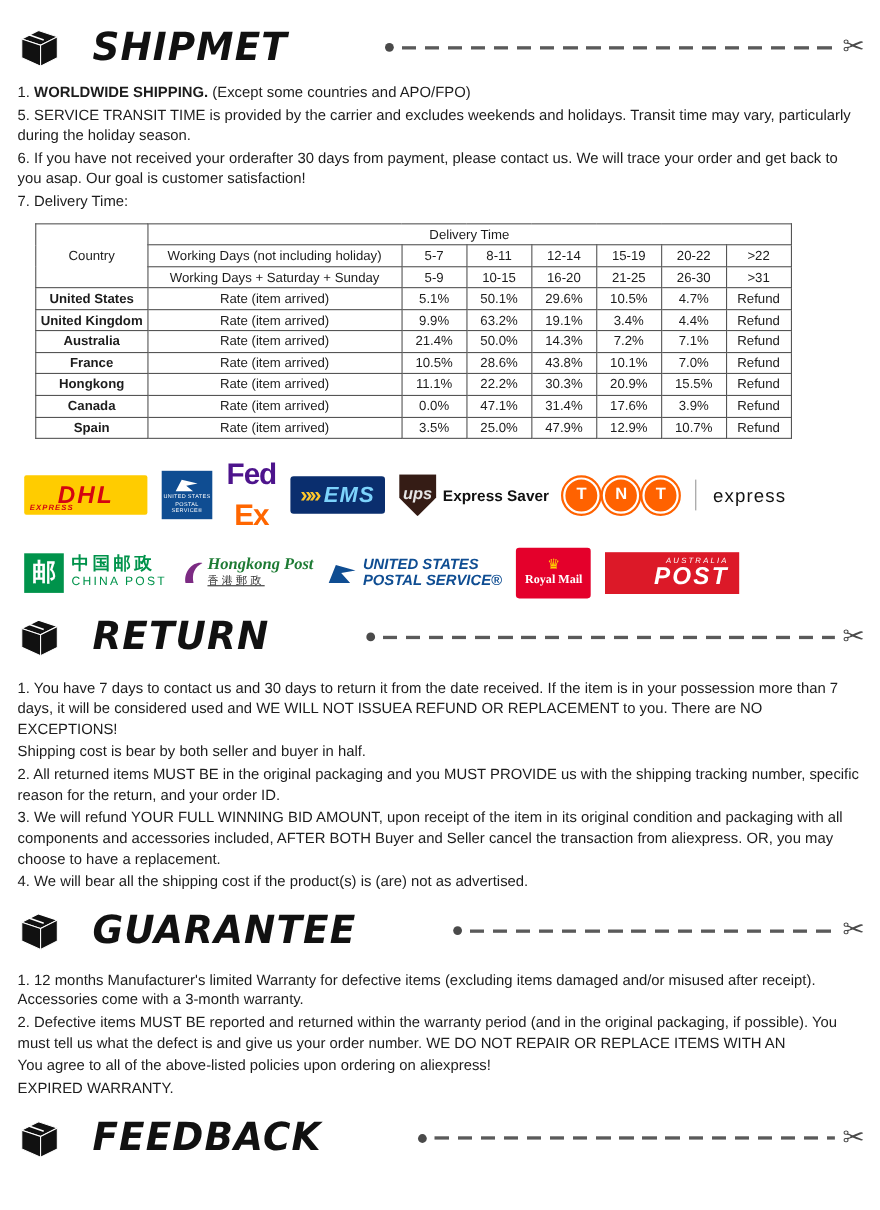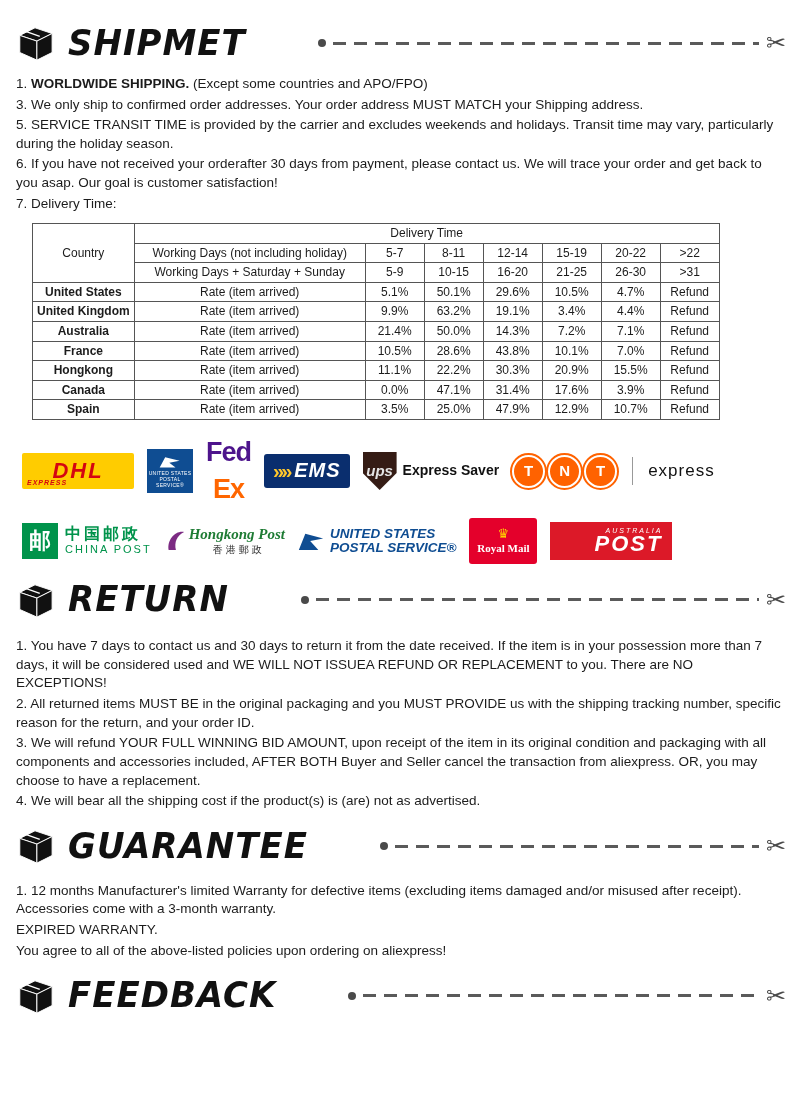--- a/index.html
+++ b/index.html
@@ -1,20 +1,20 @@
 <!DOCTYPE html>
 <html><head>
 <meta charset="utf-8">
 <style>
   html,body{margin:0;padding:0;background:#fff;}
   body{width:800px;color:#1c1c1c;font-family:"Liberation Sans",sans-serif;font-size:13.5px;line-height:1.38;}
   .wrap{padding:8px 14px 12px;}
 
   
-  .sec-header{display:flex;align-items:center;gap:12px;margin:12px 0 8px;}
+  .sec-header{display:flex;align-items:center;gap:28px;margin:12px 0 8px;}
   .pkg{flex:0 0 auto;display:flex;}
   .sec-title{margin:0;font-family:"DejaVu Sans",sans-serif;font-size:34px;font-style:italic;font-weight:900;letter-spacing:1px;color:#111;transform:scaleY(1.04);}
   .cutline{flex:1;display:flex;align-items:center;margin-left:60px;}
   .dot{width:8px;height:8px;border-radius:50%;background:#4a4a4a;flex:0 0 auto;}
   .dashes{flex:1;height:3px;margin:0 7px;background:repeating-linear-gradient(90deg,#5a5a5a 0 13px,transparent 13px 21px);}
   .scissors{font-size:24px;color:#4a4a4a;line-height:1;flex:0 0 auto;}
 
   .policy{margin:4px 2px 10px;}
   .policy .policy-line{margin:2px 0;}
 
@@ -36,40 +36,40 @@
 
   .usps-seal{flex-direction:column;justify-content:center;background:#0f4d92;width:46px;height:44px;gap:1px;}
   .usps-seal .tiny{color:#fff;font-size:5px;line-height:1.1;text-align:center;letter-spacing:.3px;}
 
   .fedex{font-weight:bold;font-size:27px;letter-spacing:-1px;flex-direction:column;}
   .fedex .fed{color:#4D148C;}
   .fedex .ex{color:#FF6600;}
 
   .ems{background:#0a2e6e;height:34px;padding:0 9px;border-radius:3px;gap:5px;}
   .ems-chev{color:#FFC72C;font-weight:bold;font-size:20px;letter-spacing:-3px;line-height:1;}
-  .ems-name{color:#ffffff;font-style:italic;font-weight:bold;font-size:20px;letter-spacing:1px;}
+  .ems-name{color:#7dd3fc;font-style:italic;font-weight:bold;font-size:20px;letter-spacing:1px;}
 
   .ups-shield{width:34px;height:38px;background:#351C15;clip-path:polygon(0 0,100% 0,100% 55%,50% 100%,0 55%);display:flex;align-items:center;justify-content:center;}
   .ups-txt{color:#e5e5e5;font-weight:bold;font-style:italic;font-size:15px;}
   .ups-sub{margin-left:6px;font-weight:bold;font-size:14px;color:#111;}
 
   .tnt{gap:3px;}
   .tnt-c{width:29px;height:29px;border-radius:50%;background:#FF6200;border:2px solid #fff;outline:2px solid #FF6200;color:#fff;display:flex;align-items:center;justify-content:center;font-weight:bold;font-size:15px;}
 
   .vbar{width:1px;height:28px;background:#999;margin:0 2px;}
   .express{font-size:17px;color:#111;letter-spacing:1px;}
 
   .cn-emblem{width:36px;height:36px;background:#00934B;color:#fff;display:flex;align-items:center;justify-content:center;font-size:22px;font-weight:bold;}
   .cn-txt{display:flex;flex-direction:column;margin-left:7px;}
   .cn-cn{color:#00934B;font-weight:bold;font-size:16px;letter-spacing:3px;line-height:1.1;}
   .cn-en{color:#00934B;font-size:11px;letter-spacing:2px;}
 
   .hk-txt{display:flex;flex-direction:column;margin-left:4px;}
   .hk-en{font-family:"Liberation Serif",serif;font-style:italic;font-weight:bold;color:#1E7B34;font-size:15px;line-height:1.1;}
-  .hk-cn{font-size:10px;color:#333;letter-spacing:3px;margin-left:24px;}
+  .hk-cn{font-size:10px;color:#333;letter-spacing:3px;margin-left:0;text-decoration:underline;}
 
   .uspsf-txt{margin-left:6px;font-style:italic;font-weight:bold;color:#0f4d92;font-size:13.5px;line-height:1.08;}
   .uspsf-txt span{display:block;}
 
   .rm{flex-direction:column;justify-content:center;background:#E4002B;width:68px;height:46px;border-radius:3px;gap:1px;}
   .rm-crown{color:#FFD100;font-size:13px;line-height:1;}
   .rm-name{color:#fff;font-weight:bold;font-size:11px;font-family:"Liberation Serif",serif;}
 
   .au{background:#DC1928;width:122px;height:38px;flex-direction:column;align-items:flex-end;justify-content:center;padding:12px 10px;box-sizing:border-box;}
   .au-top{color:#fff;font-size:7px;letter-spacing:2px;font-style:italic;line-height:1;}
@@ -92,21 +92,20 @@
     <h1 class="sec-title">SHIPMET</h1>
     <div class="cutline">
       <span class="dot"></span>
       <span class="dashes"></span>
       <span class="scissors">✂</span>
     </div>
   </div>
 
   <div class="policy">
       <div class="policy-line">1. <b>WORLDWIDE SHIPPING.</b> (Except some countries and APO/FPO)</div>
-      <div class="policy-line">3. We only ship to confirmed order addresses. Your order address MUST MATCH your Shipping address.</div>
       <div class="policy-line">5. SERVICE TRANSIT TIME is provided by the carrier and excludes weekends and holidays. Transit time may vary, particularly during the holiday season.</div>
       <div class="policy-line">6. If you have not received your orderafter 30 days from payment, please contact us. We will trace your order and get back to you asap. Our goal is customer satisfaction!</div>
       <div class="policy-line">7. Delivery Time:</div>
     </div>
 
   <table class="dtable">
     <thead>
       <tr>
         <th rowspan="3" class="c0">Country</th>
         <th colspan="7">Delivery Time</th>
@@ -287,20 +286,21 @@
     <h1 class="sec-title">RETURN</h1>
     <div class="cutline">
       <span class="dot"></span>
       <span class="dashes"></span>
       <span class="scissors">✂</span>
     </div>
   </div>
 
   <div class="policy" style="margin-top:14px;">
       <div class="policy-line">1. You have 7 days to contact us and 30 days to return it from the date received. If the item is in your possession more than 7 days, it will be considered used and WE WILL NOT ISSUEA REFUND OR REPLACEMENT to you. There are NO EXCEPTIONS!</div>
+      <div class="policy-line">Shipping cost is bear by both seller and buyer in half.</div>
       <div class="policy-line">2. All returned items MUST BE in the original packaging and you MUST PROVIDE us with the shipping tracking number, specific reason for the return, and your order ID.</div>
       <div class="policy-line">3. We will refund YOUR FULL WINNING BID AMOUNT, upon receipt of the item in its original condition and packaging with all components and accessories included, AFTER BOTH Buyer and Seller cancel the transaction from aliexpress. OR, you may choose to have a replacement.</div>
       <div class="policy-line">4. We will bear all the shipping cost if the product(s) is (are) not as advertised.</div>
     </div>
 
   <div class="sec-header">
     <span class="pkg">
       <svg width="42" height="38" viewBox="0 0 44 40">
         <polygon points="6,12 22,4 40,10 24,18" fill="#111" stroke="#fff" stroke-width="1"></polygon>
         <polygon points="6,12 24,18 24,38 6,30" fill="#111" stroke="#fff" stroke-width="1"></polygon>
@@ -311,22 +311,23 @@
     <h1 class="sec-title">GUARANTEE</h1>
     <div class="cutline">
       <span class="dot"></span>
       <span class="dashes"></span>
       <span class="scissors">✂</span>
     </div>
   </div>
 
   <div class="policy" style="margin-top:12px;">
       <div class="policy-line">1. 12 months Manufacturer's limited Warranty for defective items (excluding items damaged and/or misused after receipt). Accessories come with a 3-month warranty.</div>
+      <div class="policy-line">2. Defective items MUST BE reported and returned within the warranty period (and in the original packaging, if possible). You must tell us what the defect is and give us your order number. WE DO NOT REPAIR OR REPLACE ITEMS WITH AN</div>
+      <div class="policy-line">You agree to all of the above-listed policies upon ordering on aliexpress!</div>
       <div class="policy-line">EXPIRED WARRANTY.</div>
-      <div class="policy-line">You agree to all of the above-listed policies upon ordering on aliexpress!</div>
     </div>
 
   <div class="sec-header">
     <span class="pkg">
       <svg width="42" height="38" viewBox="0 0 44 40">
         <polygon points="6,12 22,4 40,10 24,18" fill="#111" stroke="#fff" stroke-width="1"></polygon>
         <polygon points="6,12 24,18 24,38 6,30" fill="#111" stroke="#fff" stroke-width="1"></polygon>
         <polygon points="24,18 40,10 40,30 24,38" fill="#111" stroke="#fff" stroke-width="1"></polygon>
         <polyline points="10,7 27,13" stroke="#fff" stroke-width="1.5" fill="none"></polyline>
       </svg>

